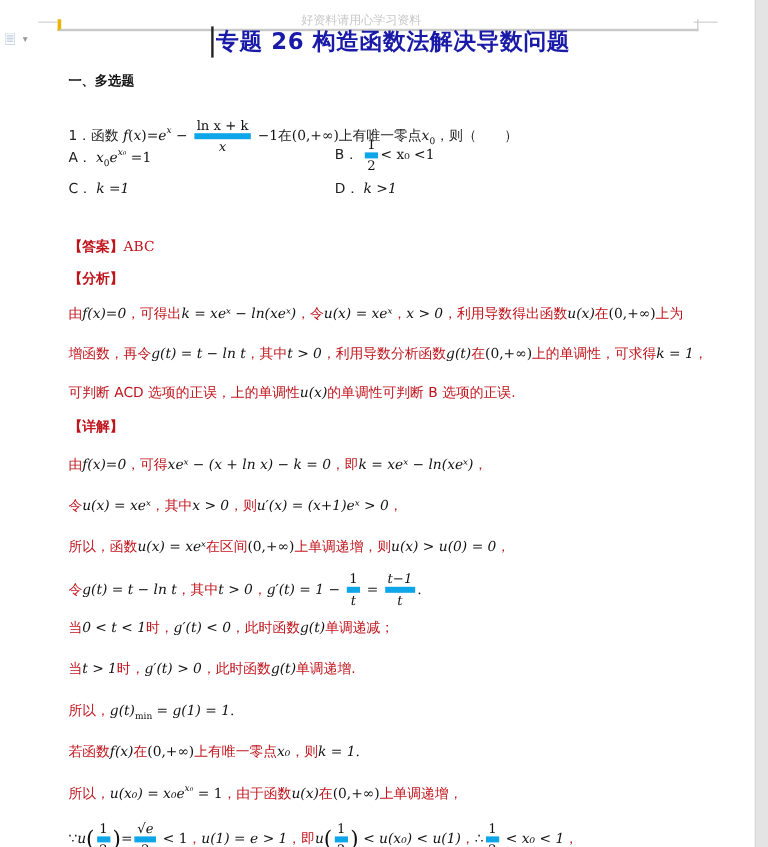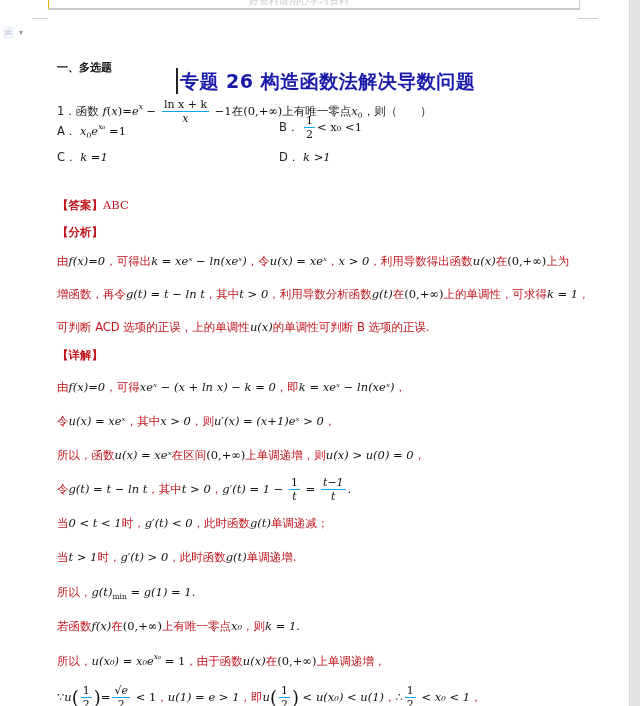--- a/index.html
+++ b/index.html
@@ -16,53 +16,53 @@
     position:absolute; left:200px; top:-6px; font-size:10px; color:#c8c8c8;
     font-family:"DejaVu Sans", sans-serif;
   }
   .margin-mark-left {
     position:absolute; left:32px; top:18px; width:16px; height:1px; background:#cfcfcf;
   }
   .margin-mark-right {
     position:absolute; left:578px; top:18px; width:20px; height:1px; background:#cfcfcf;
   }
   .header-line {
-    position:absolute; left:48px; top:0; width:530px; height:8px;
-    border-left:1px solid #eab308; border-right:1px solid #c9c9c9; border-bottom:2px solid #c9c9c9;
+    position:absolute; left:48px; top:16px; width:530px; height:8px;
+    border-left:3px solid #eab308; border-right:1px solid #c9c9c9; border-bottom:2px solid #c9c9c9;
   }
   .doc-icon {
     position:absolute; left:4px; top:27px; width:11px; height:13px;
     color:#9bb0cc; font-size:11px; line-height:13px;
     font-family:"DejaVu Sans", sans-serif;
   }
   .doc-icon-caret {
     position:absolute; left:19px; top:28px; font-size:8px; color:#999;
     font-family:"DejaVu Sans", sans-serif;
   }
   .title {
     position:absolute; left:176px; top:22px; font-size:19px; font-weight:bold;
     color:#1a1aa8; font-family:"DejaVu Sans", sans-serif; letter-spacing:0.5px;
-    border-left:2px solid #222; padding-left:2px; line-height:26px;margin-top:46px;
+    border-left:2px solid #222; padding-left:2px; line-height:26px;
   }
   .section {
     position:absolute; left:57px; top:60px; font-size:11px; font-weight:bold; color:#111;
     font-family:"DejaVu Sans", sans-serif;
   }
   .line {
     position:absolute; left:57px; font-size:11.5px; color:#222; white-space:nowrap;
     font-family:"DejaVu Sans", sans-serif;
   }
   .red { color:#c0141c;margin-top:22px; }
   .m { font-family:"DejaVu Serif", serif; font-style:italic; color:#111; }
   .mr { font-family:"DejaVu Serif", serif; color:#111; }
   .frac {
     display:inline-block; vertical-align:middle; text-align:center; margin:0 2px;
     font-family:"DejaVu Serif", serif; font-size:11px; color:#111;
   }
-  .frac .num { display:block; border-bottom:1px solid #0ea5e9; padding:0 2px; line-height:13px; }
+  .frac .num { display:block; border-bottom:5px solid #0ea5e9; padding:0 2px; line-height:13px; }
   .frac .den { display:block; line-height:13px; font-style:italic; }
   .sup { font-size:7.5px; vertical-align:6px; }
   .sub { font-size:7.5px; vertical-align:-3px; }
   .opt { position:absolute; font-size:11.5px; color:#222; font-family:"DejaVu Sans", sans-serif; white-space:nowrap; }
   .bracket-label { color:#c0141c; font-weight:bold; }
   .paren-big { font-size:18px; font-family:"DejaVu Serif", serif; vertical-align:middle; color:#111; }
 </style>
 </head>
 <body>
 

